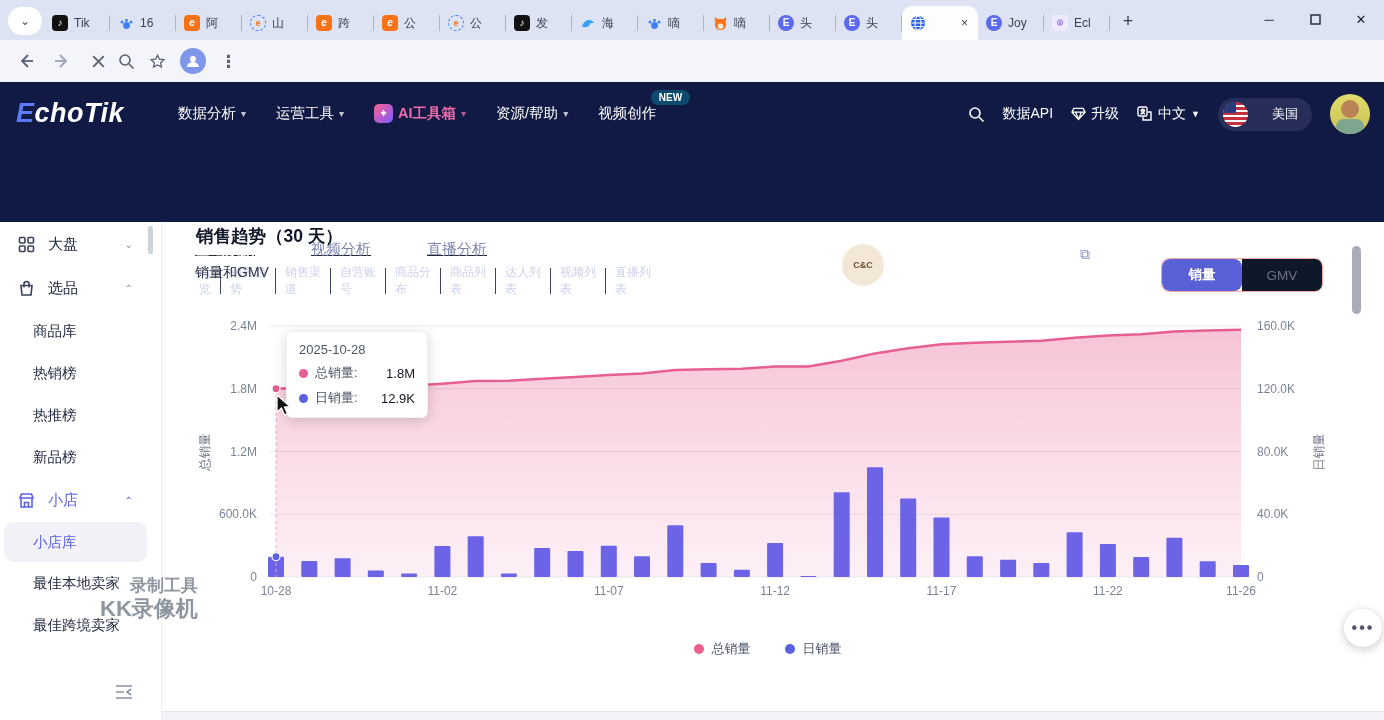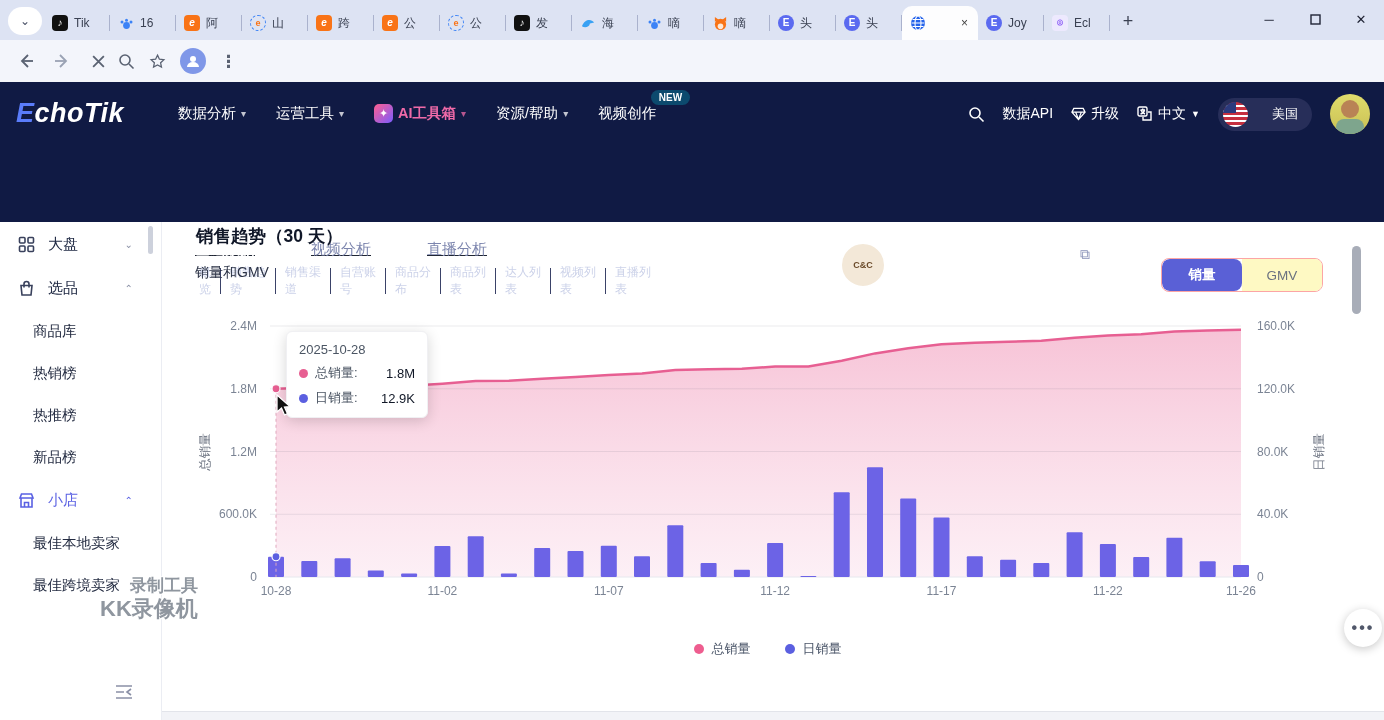--- a/index.html
+++ b/index.html
@@ -85,21 +85,21 @@
   .side-child.active{background:#f1f1f7;border-radius:10px;margin:0 14px 0 4px;padding-left:29px;color:#5a61e3;height:40px;}
   .collapsebtn{position:absolute;left:115px;top:462px;color:#8a90a6;cursor:pointer;}
   .sidescroll{position:absolute;left:148px;top:4px;width:5px;height:28px;border-radius:3px;background:#cdd1dc;}
 
   
   .pagetitle{position:absolute;left:196px;top:224px;font-size:17.5px;font-weight:bold;color:#101728;}
   .chartsub{position:absolute;left:195px;top:264px;font-size:14px;color:#2b3245;}
   .toggle{position:absolute;left:1161px;top:258px;display:flex;border-radius:8px;overflow:hidden;
     border:1px solid #fca5a5;}
   .tbtn{width:80px;height:32px;display:flex;align-items:center;justify-content:center;font-size:13.5px;
-    background:#fef9c3;color:#6b7280;cursor:pointer;border:none;}
+    background:#0f172a;color:#6b7280;cursor:pointer;border:none;}
   .tbtn.active{background:#5a60d6;color:#fff;font-weight:bold;border-radius:8px;}
   .chartwrap{position:absolute;left:195px;top:310px;width:1145px;height:298px;}
 
   
   .tooltip{position:absolute;left:286px;top:331px;width:142px;background:#fff;border-radius:6px;
     box-shadow:0 3px 14px rgba(0,0,0,.16);border:1px solid #f0f0f3;padding:10px 12px;font-size:13px;z-index:5;}
   .tt-date{color:#4b5563;}
   .tt-row{display:flex;align-items:center;gap:7px;margin-top:7px;color:#4b5563;}
   .tt-dot{width:9px;height:9px;border-radius:50%;flex:0 0 9px;}
   .tt-val{margin-left:auto;color:#111827;}
@@ -432,20 +432,21 @@
           <span class="sicon">
             <svg width="17" height="17" viewBox="0 0 17 17" fill="none" stroke="currentColor" stroke-width="1.6">
               <path d="M2 6 L3.5 2 H13.5 L15 6 Z"></path>
               <path d="M3 6 V15 H14 V6"></path>
               <path d="M6.5 15 V10.5 H10.5 V15"></path>
             </svg>
           </span>
           <span>小店</span>
           <span class="schev">⌃</span>
         </div>
+        <div class="side-child active">小店库</div>
         <div class="side-child">最佳本地卖家</div>
         <div class="side-child">最佳跨境卖家</div>
       </div>
     <span class="collapsebtn">
       <svg width="18" height="16" viewBox="0 0 18 16" fill="none" stroke="currentColor" stroke-width="1.6">
           <path d="M1 2 H17 M1 8 H9 M1 14 H17 M16 5 L12 8 L16 11"></path>
         </svg>
     </span>
     <span class="sidescroll"></span>
   </div>

